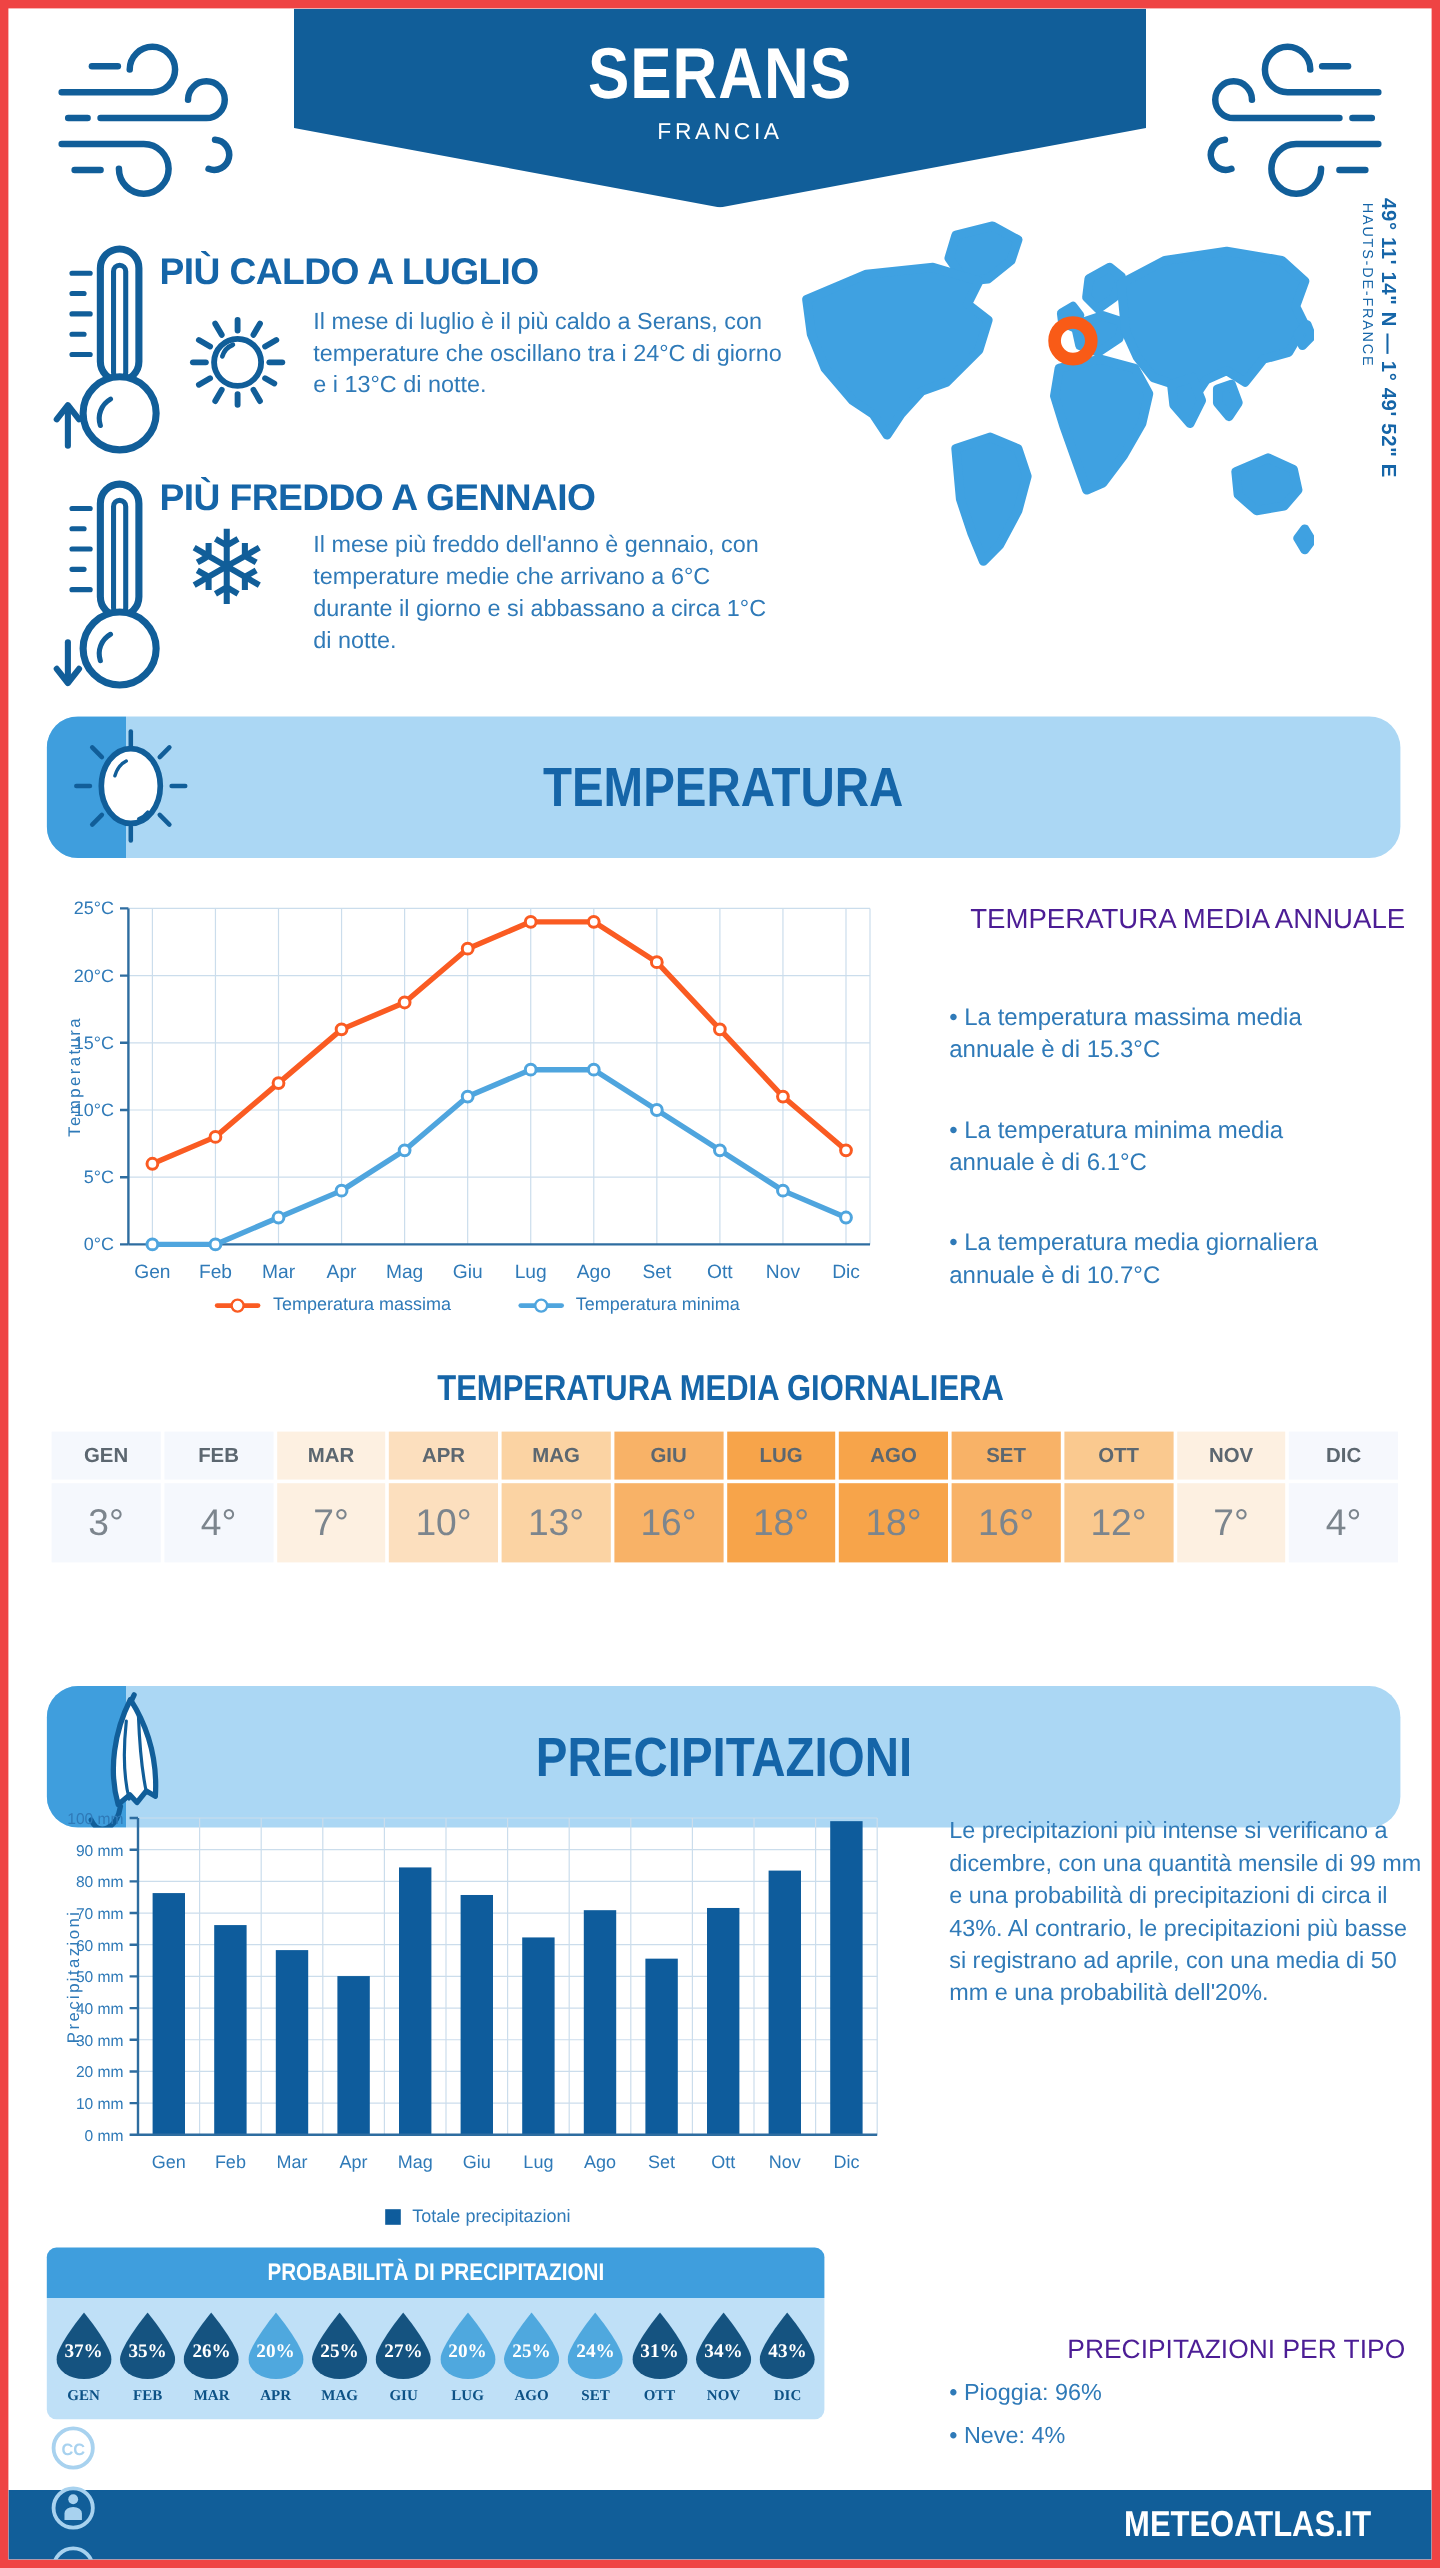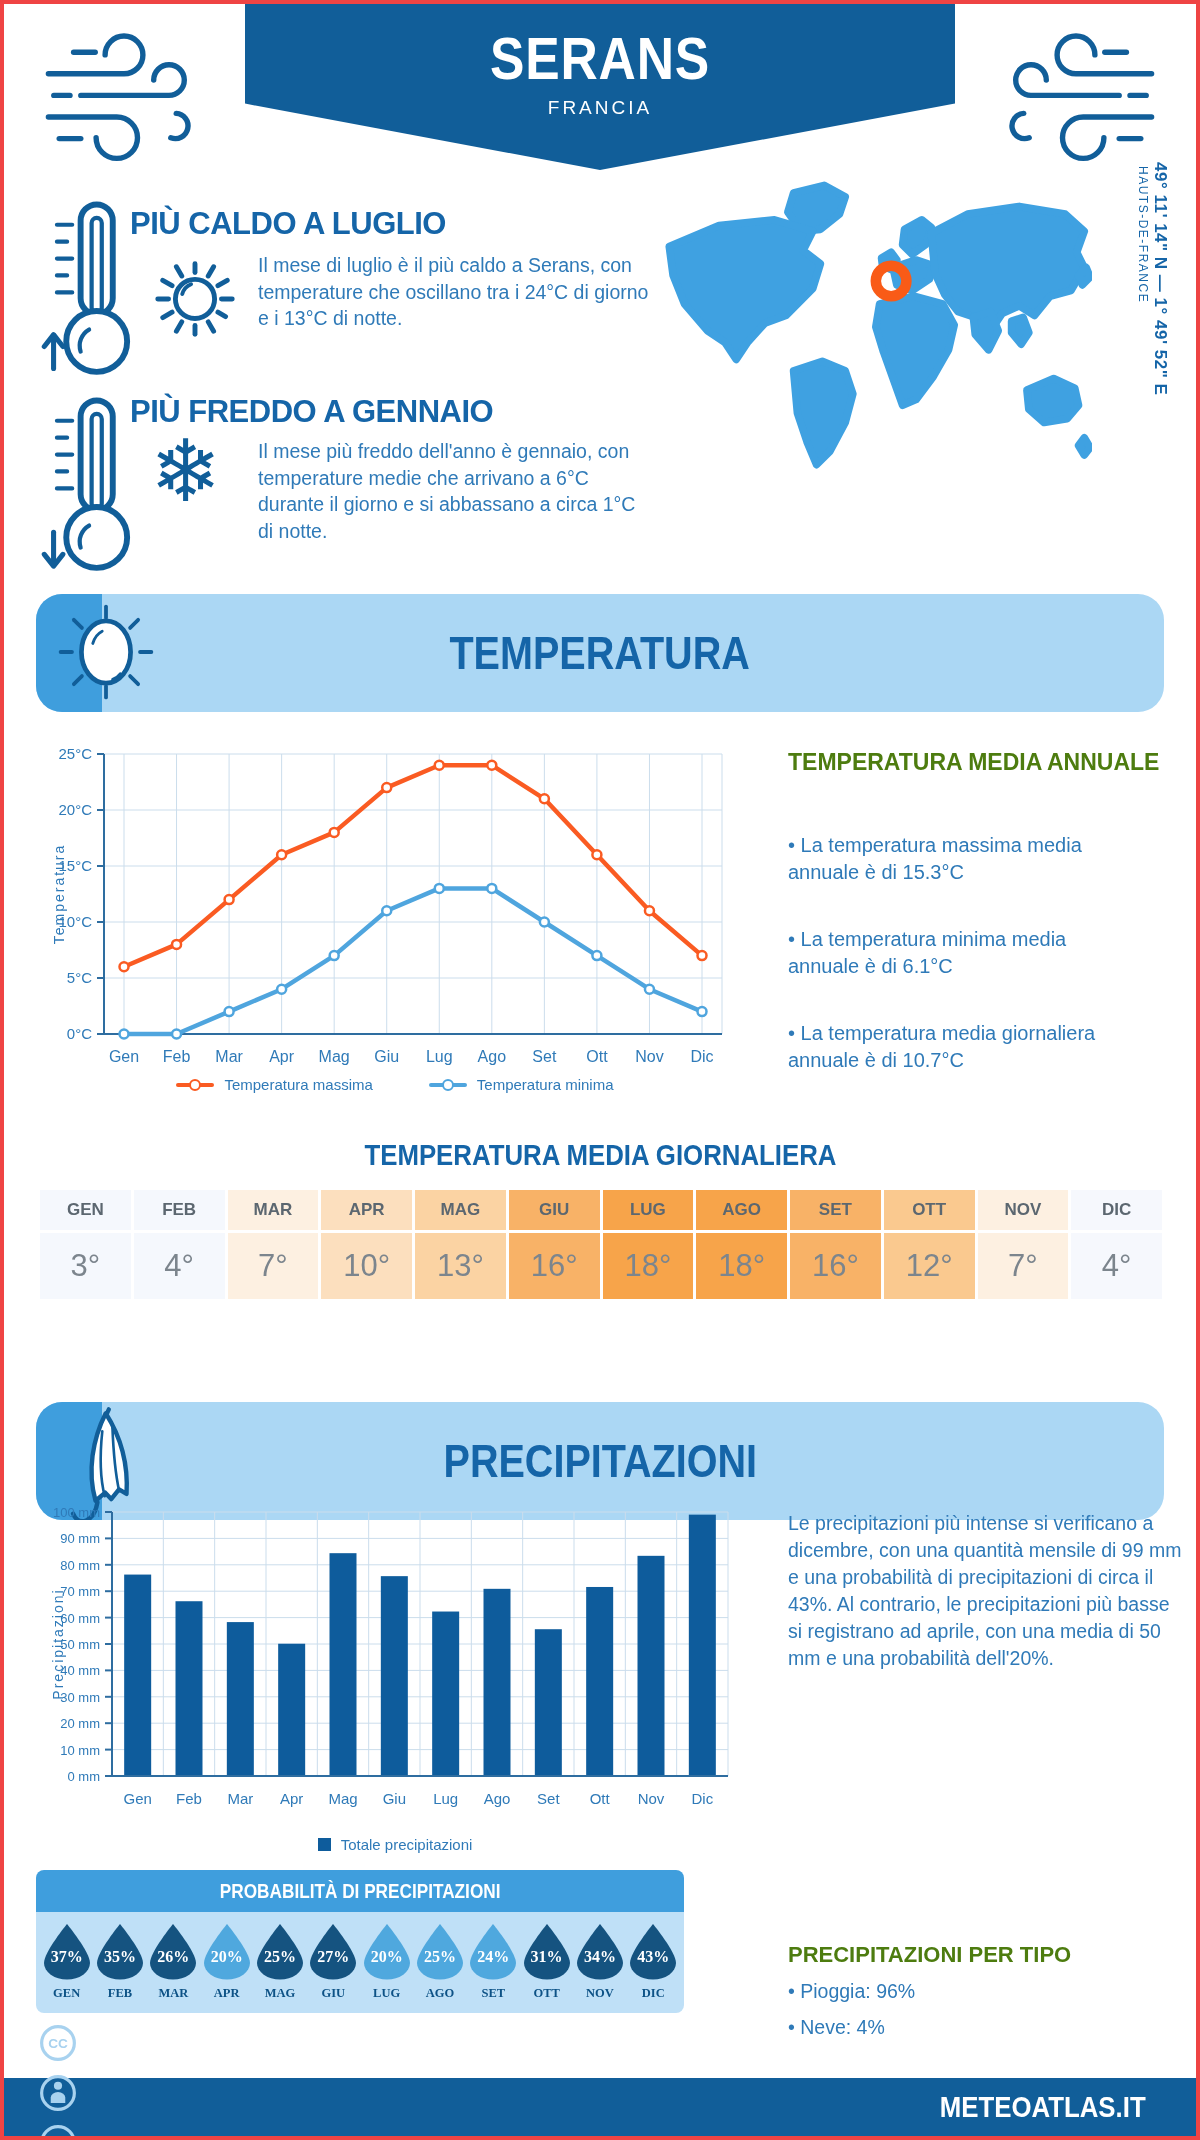--- a/index.html
+++ b/index.html
@@ -1,17 +1,17 @@
 <!DOCTYPE html>
 <html><head>
 <meta charset="utf-8">
 <style>
   html,body{margin:0;padding:0;background:#e8e8e8;}
   .page{position:relative;width:1200px;height:2140px;margin:0 auto;background:#fff;
-        border:4px solid #ef4444;box-sizing:border-box;overflow:hidden;
+        border:7px solid #ef4444;box-sizing:border-box;overflow:hidden;
         font-family:"Liberation Sans",sans-serif;}
   .condensed{display:inline-block;transform:scaleX(.86);transform-origin:center;}
 
   
   .banner{position:absolute;left:50%;transform:translateX(-50%);top:0;width:710px;height:166px;
           background:#115E99;clip-path:polygon(0 0,100% 0,100% 60%,50% 100%,0 60%);
           text-align:center;color:#fff;}
   .banner-title{margin-top:20px;font-size:60px;font-weight:bold;letter-spacing:1px;}
   .banner-sub{margin-top:4px;font-size:19px;letter-spacing:3px;}
   .wind{position:absolute;top:14px;}
@@ -49,21 +49,21 @@
   #temp-legend{top:1072px;}
   #precip-legend{top:1832px;}
   .legend-item{display:flex;align-items:center;gap:10px;font-size:15px;color:#2F7AB8;}
   .leg-line{position:relative;width:38px;height:4px;border-radius:2px;}
   .leg-ring{position:absolute;left:50%;top:50%;transform:translate(-50%,-50%);width:8px;height:8px;
             border:2px solid;border-radius:50%;background:#fff;}
   .leg-square{width:13px;height:13px;background:#0E5C9C;}
 
   
   .stats-col{position:absolute;left:784px;top:745px;width:380px;}
-  .col-heading{font-size:23px;font-weight:bold;color:#4d7c0f;}
+  .col-heading{font-size:23px;font-weight:normal;color:#4c1d95;text-align:right;}
   .bullet{font-size:20px;line-height:1.35;color:#2F7AB8;margin-top:40px;width:345px;}
   .bullet::before{content:"• ";}
   .precip-col{position:absolute;left:784px;top:1506px;width:396px;}
   .precip-col p{margin:0 0 26px 0;font-size:19.5px;line-height:1.38;color:#2F7AB8;}
   .tipo-col{position:absolute;left:784px;top:1938px;width:380px;}
   .tipo-col .bullet{margin-top:10px;font-size:19.5px;}
 
   
   .daily-heading{position:absolute;left:0;width:100%;top:1134px;text-align:center;
                  font-size:30px;font-weight:bold;color:#1565A8;}

